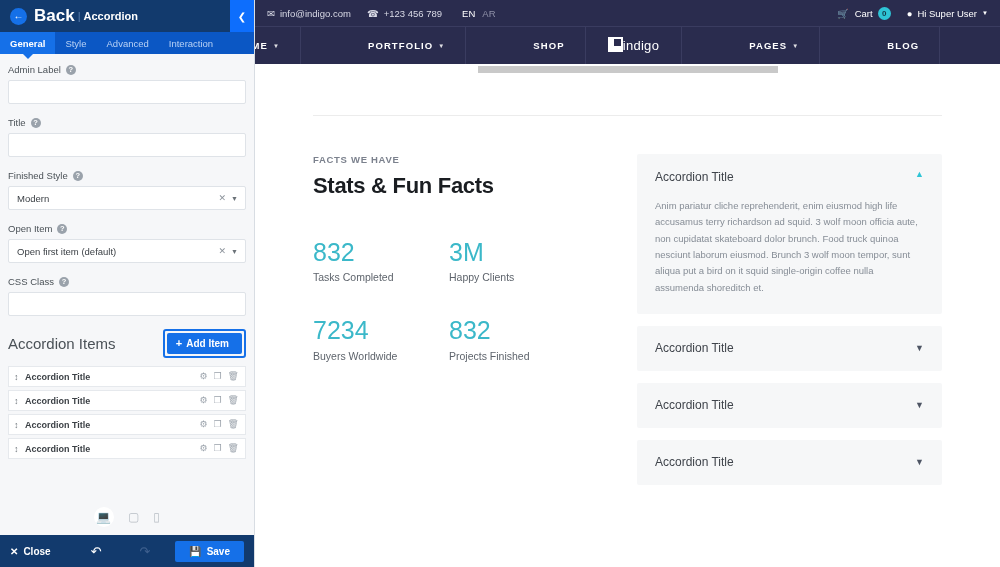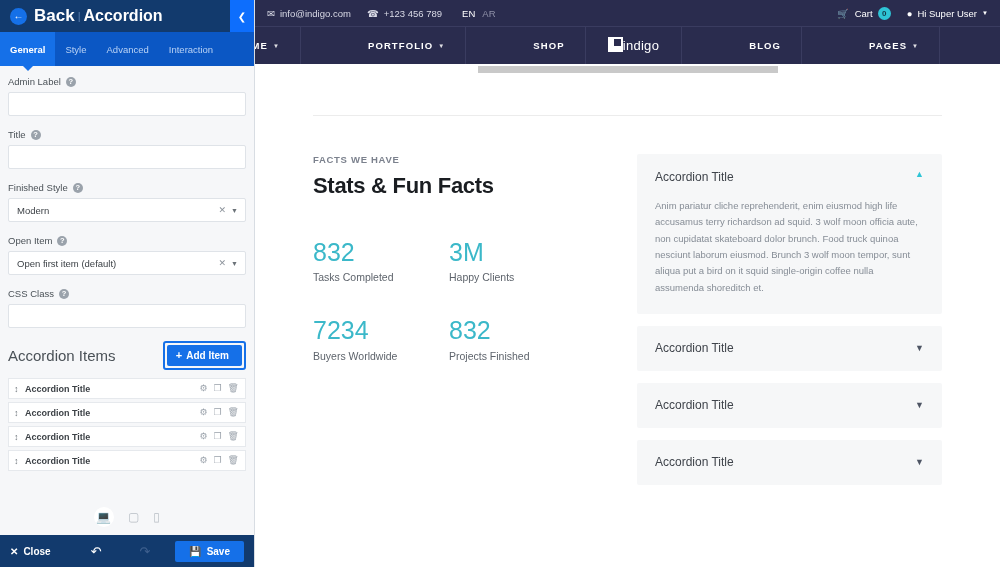--- a/index.html
+++ b/index.html
@@ -25,30 +25,30 @@
   }
   .back-wrap { display: flex; align-items: center; gap: 7px; }
   .back-circle {
     width: 17px; height: 17px; border-radius: 50%;
     background: #1570e8; color: #fff; font-size: 10px;
     display: flex; align-items: center; justify-content: center;
     line-height: 1;
   }
   .back-label { color: #fff; font-size: 17px; font-weight: bold; }
   .sb-sep { color: #5b7fae; font-size: 11px; margin: 0 3px; }
-  .sb-title { color: #fff; font-size: 16px; font-weight: bold; }
+  .sb-title { color: #fff; font-size: 11px; font-weight: bold; }
   .collapse-btn {
     position: absolute; right: 0; top: 0;
     width: 24px; height: 32px; background: #0d6efd;
     color: #fff; font-size: 10px;
     display: flex; align-items: center; justify-content: center;
   }
 
   .sb-tabs {
-    height: 34px; background: #0b57c4;
+    height: 22px; background: #0b57c4;
     display: flex; align-items: stretch; position: relative;
   }
   .sb-tab {
     font-size: 9.5px; color: #b9d2f5;
     padding: 0 10px; display: flex; align-items: center;
     position: relative; white-space: nowrap;
   }
   .sb-tab.active { background: #1570e8; color: #fff; font-weight: bold; }
   .sb-tab.active::after {
     content: ""; position: absolute; left: 50%; bottom: -5px;
@@ -412,25 +412,25 @@
         <span class="nav-caret">▼</span>
       </span>
       <span class="nav-item">
         <span>SHOP</span>
       </span>
       <span class="brand">
         <span class="brand-mark"></span>
         <span class="brand-name">indigo</span>
       </span>
       <span class="nav-item">
-        <span>BLOG</span>
-      </span>
-      <span class="nav-item">
         <span>PAGES</span>
         <span class="nav-caret">▼</span>
+      </span>
+      <span class="nav-item">
+        <span>BLOG</span>
       </span>
       <span class="nav-item">
         <span>ADDONS</span>
         <span class="nav-caret">▼</span>
       </span>
     </div>
 
     <div class="grey-bar"></div>
     <div class="divider"></div>
 

